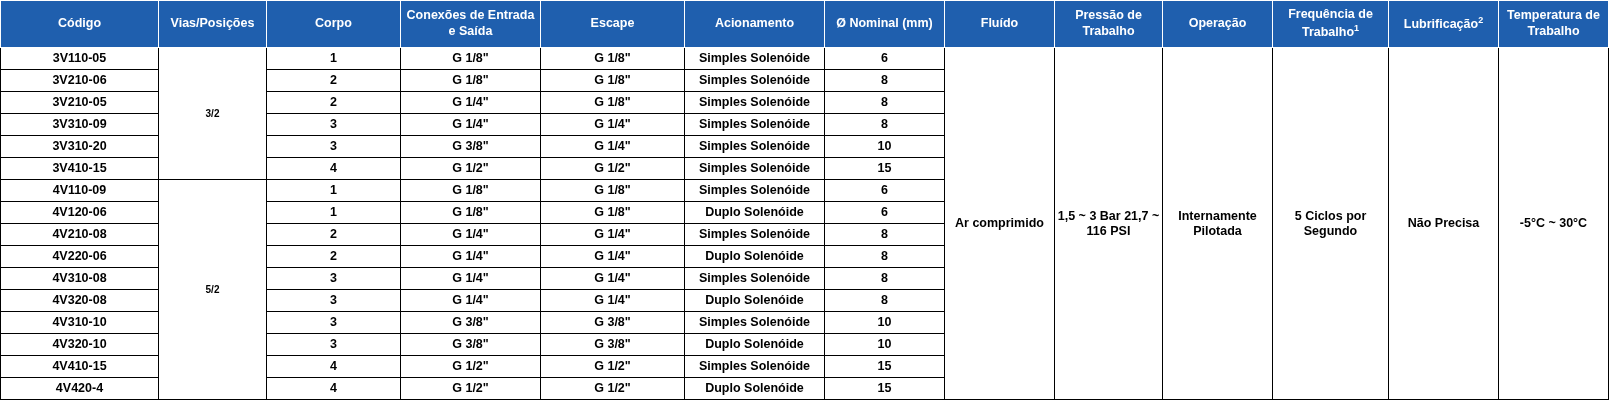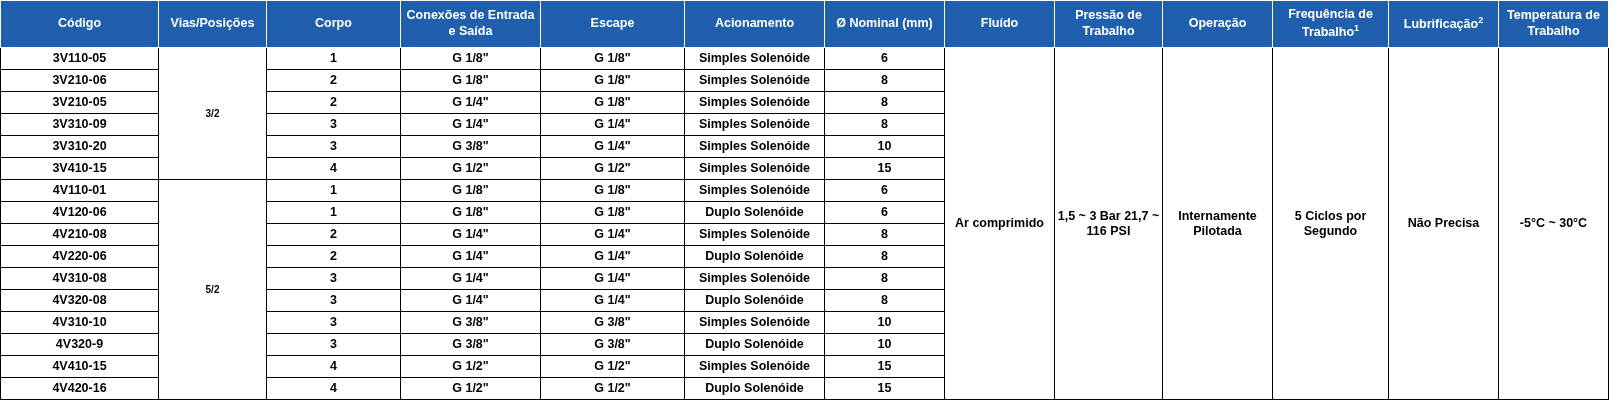--- a/index.html
+++ b/index.html
@@ -148,21 +148,21 @@
     </tr>
     <tr>
       <td>3V410-15</td>
       <td>4</td>
       <td>G 1/2"</td>
       <td>G 1/2"</td>
       <td>Simples Solenóide</td>
       <td>15</td>
     </tr>
     <tr>
-      <td>4V110-01</td>
+      <td>4V110-09</td>
       <td class="grp" rowspan="10">5/2</td>
       <td>1</td>
       <td>G 1/8"</td>
       <td>G 1/8"</td>
       <td>Simples Solenóide</td>
       <td>6</td>
     </tr>
     <tr>
       <td>4V120-06</td>
       <td>1</td>
@@ -205,37 +205,37 @@
     </tr>
     <tr>
       <td>4V310-10</td>
       <td>3</td>
       <td>G 3/8"</td>
       <td>G 3/8"</td>
       <td>Simples Solenóide</td>
       <td>10</td>
     </tr>
     <tr>
-      <td>4V320-9</td>
+      <td>4V320-10</td>
       <td>3</td>
       <td>G 3/8"</td>
       <td>G 3/8"</td>
       <td>Duplo Solenóide</td>
       <td>10</td>
     </tr>
     <tr>
       <td>4V410-15</td>
       <td>4</td>
       <td>G 1/2"</td>
       <td>G 1/2"</td>
       <td>Simples Solenóide</td>
       <td>15</td>
     </tr>
     <tr>
-      <td>4V420-16</td>
+      <td>4V420-4</td>
       <td>4</td>
       <td>G 1/2"</td>
       <td>G 1/2"</td>
       <td>Duplo Solenóide</td>
       <td>15</td>
     </tr>
   </tbody>
 </table>
 
 <div class="notes">

